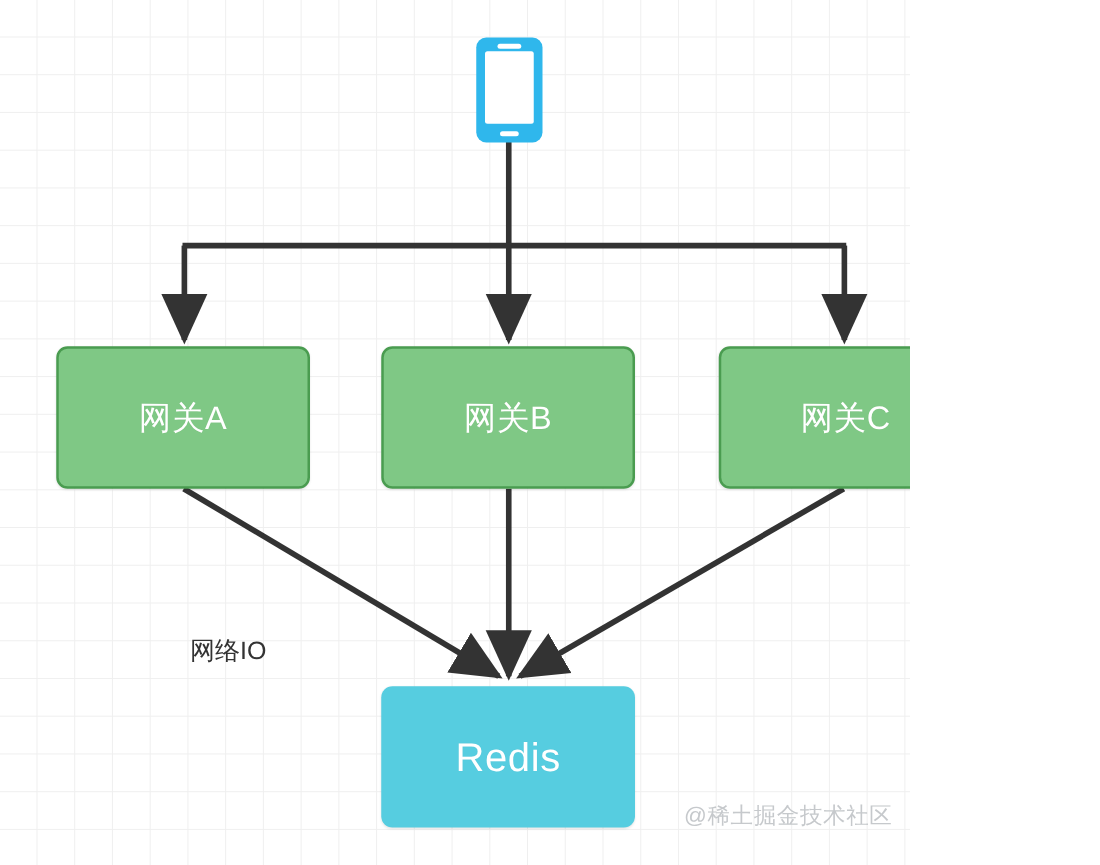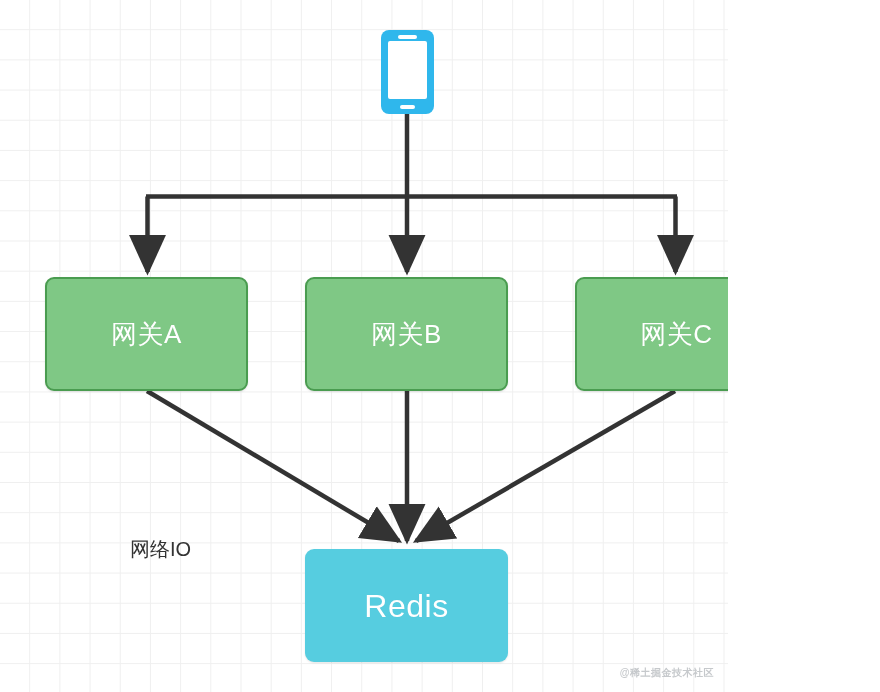--- a/index.html
+++ b/index.html
@@ -105,33 +105,31 @@
     background: #ffffff;
     border-radius: 2px;
   }
   .edge-label {
     position: absolute;
     color: #333333;
     font-size: 20px;
     white-space: nowrap;
   }
   #label-network-io {
-    left: 130px;
+    left: 152px;
     top: 507px;
-    margin-top: 29px;
   }
   #watermark {
     position: absolute;
     right: 14px;
-    bottom: 12px;
+    bottom: 28px;
     color: #c6c9cc;
-    font-size: 10px;
+    font-size: 18px;
     letter-spacing: 0.5px;
     white-space: nowrap;
-    font-weight: bold;
   }
 </style>
 </head>
 <body>
 
 <div id="canvas">
 
   <svg id="wires" viewBox="0 0 880 692" width="880" height="692" xmlns="http://www.w3.org/2000/svg">
     <defs>
       <marker id="arrowhead" markerWidth="9" markerHeight="9" refX="8.2" refY="4.5" orient="auto" markerUnits="strokeWidth">

